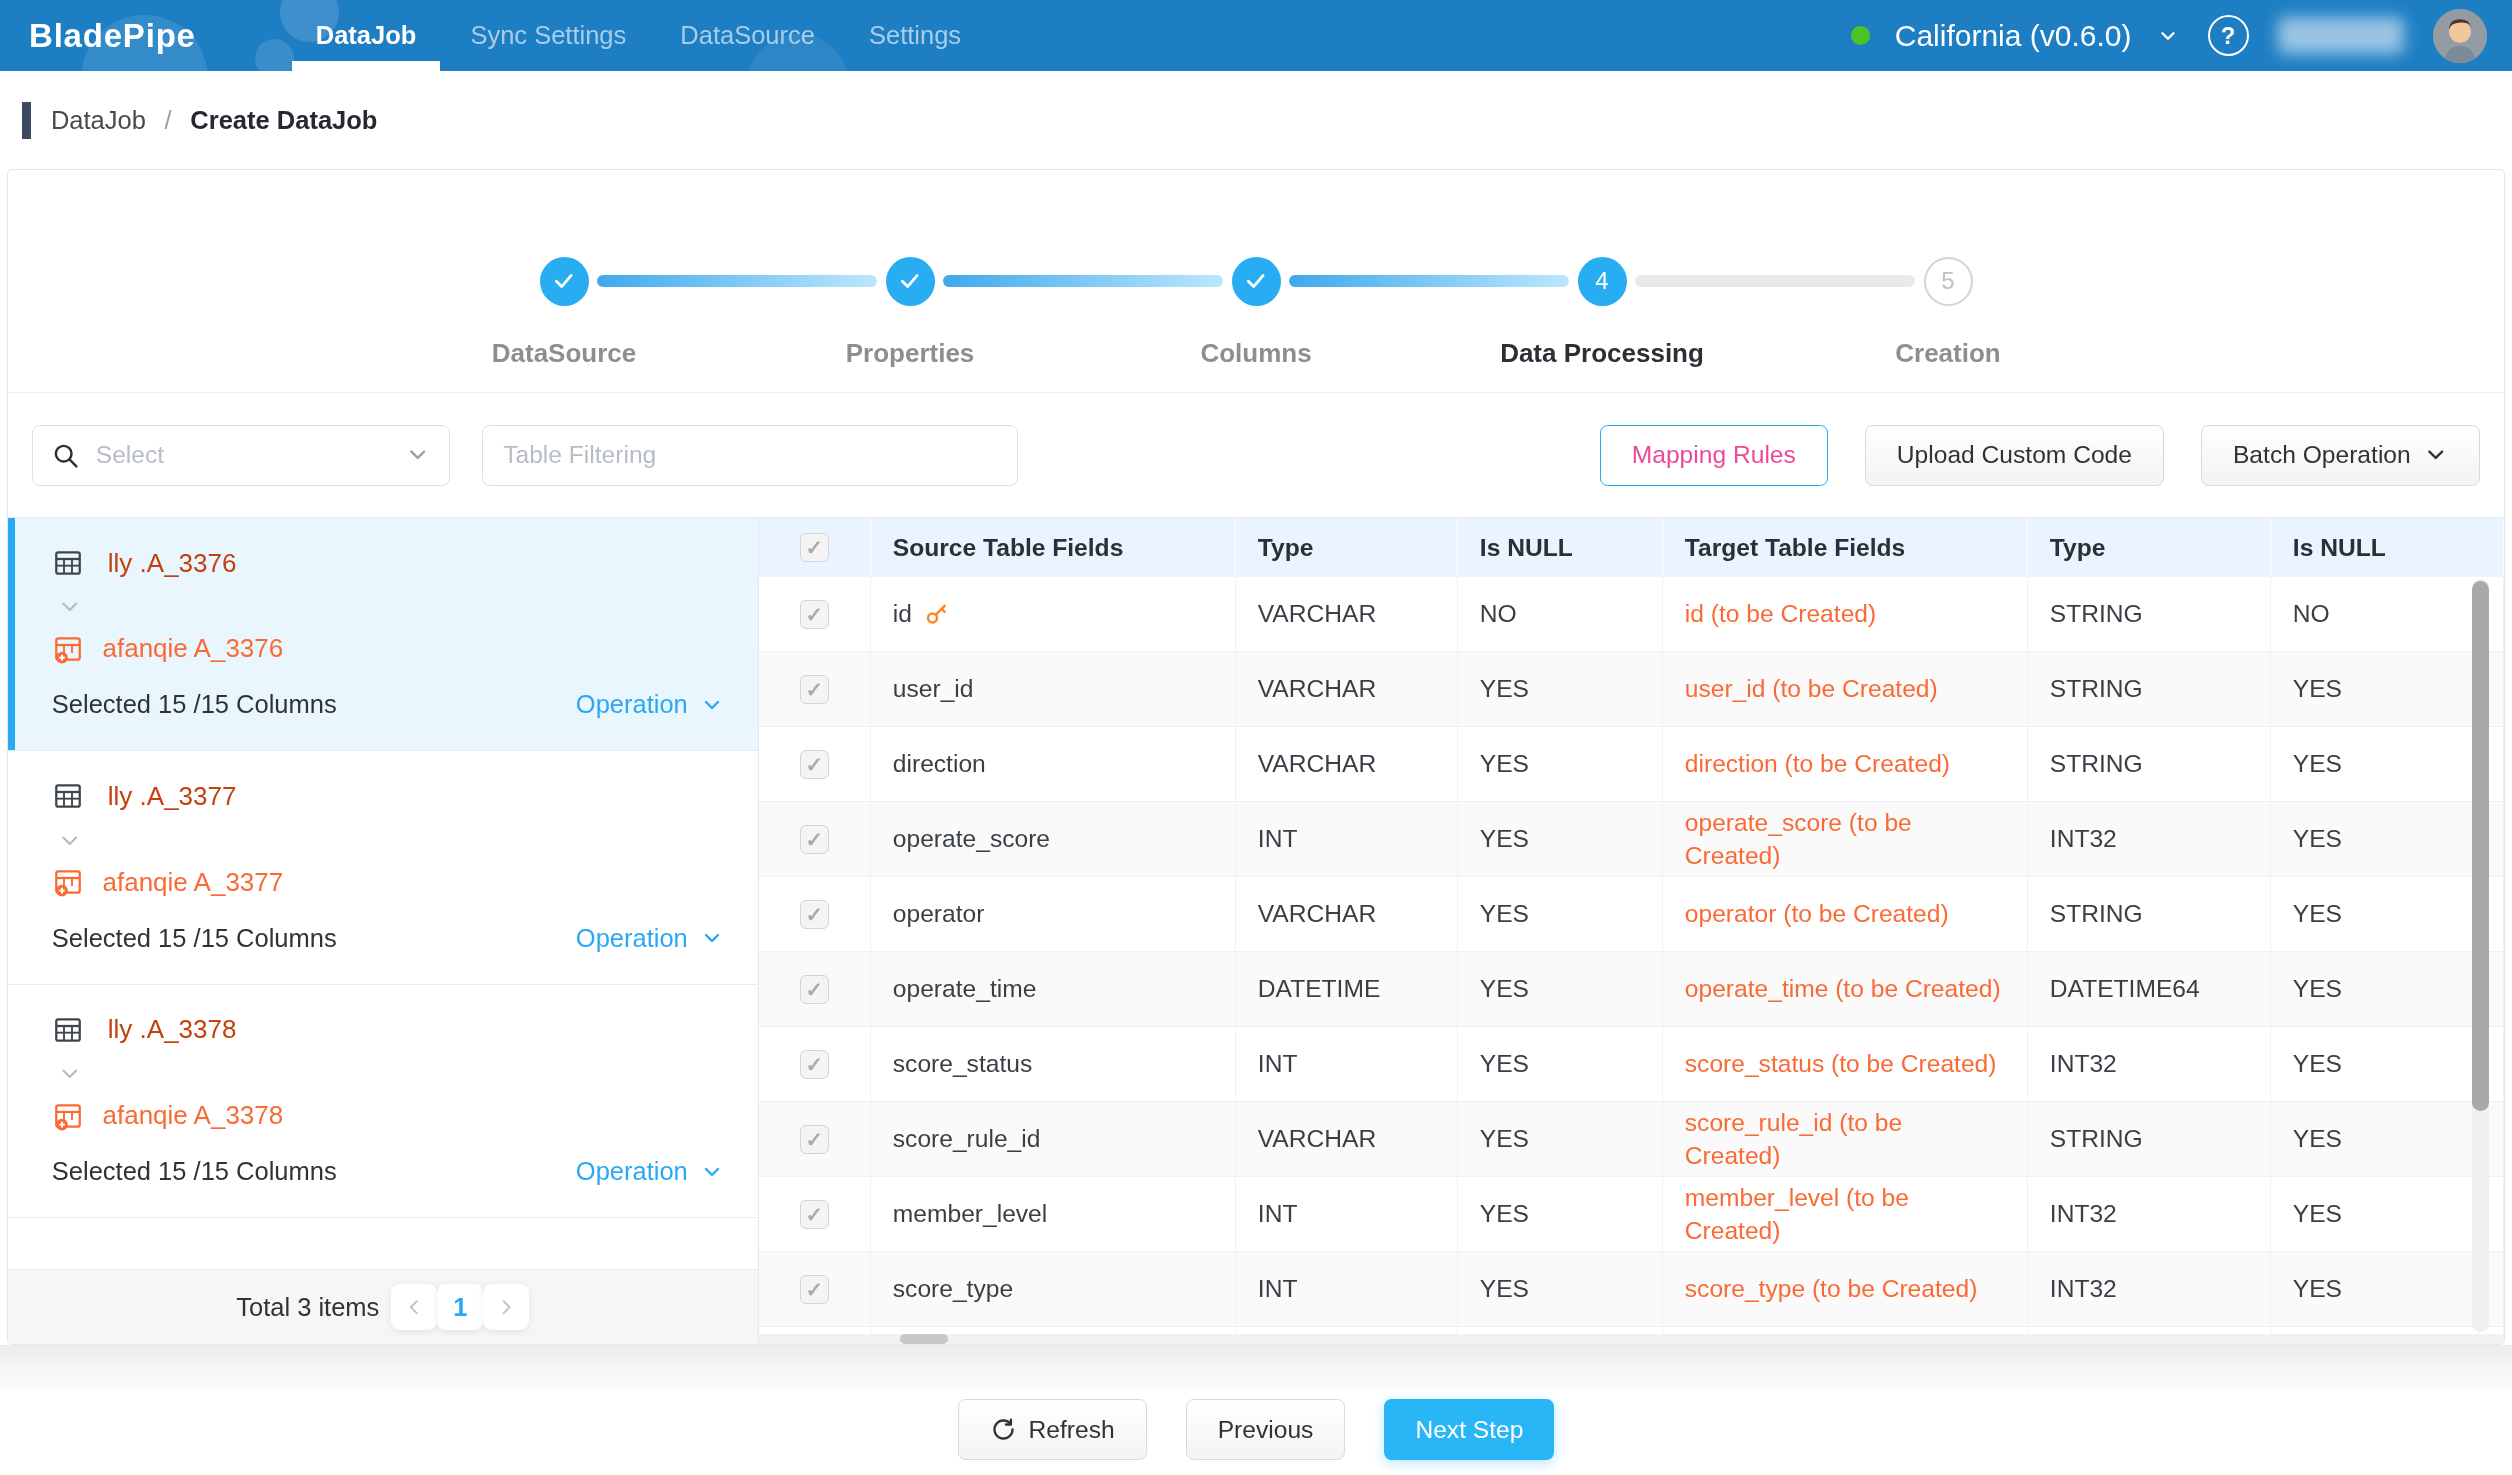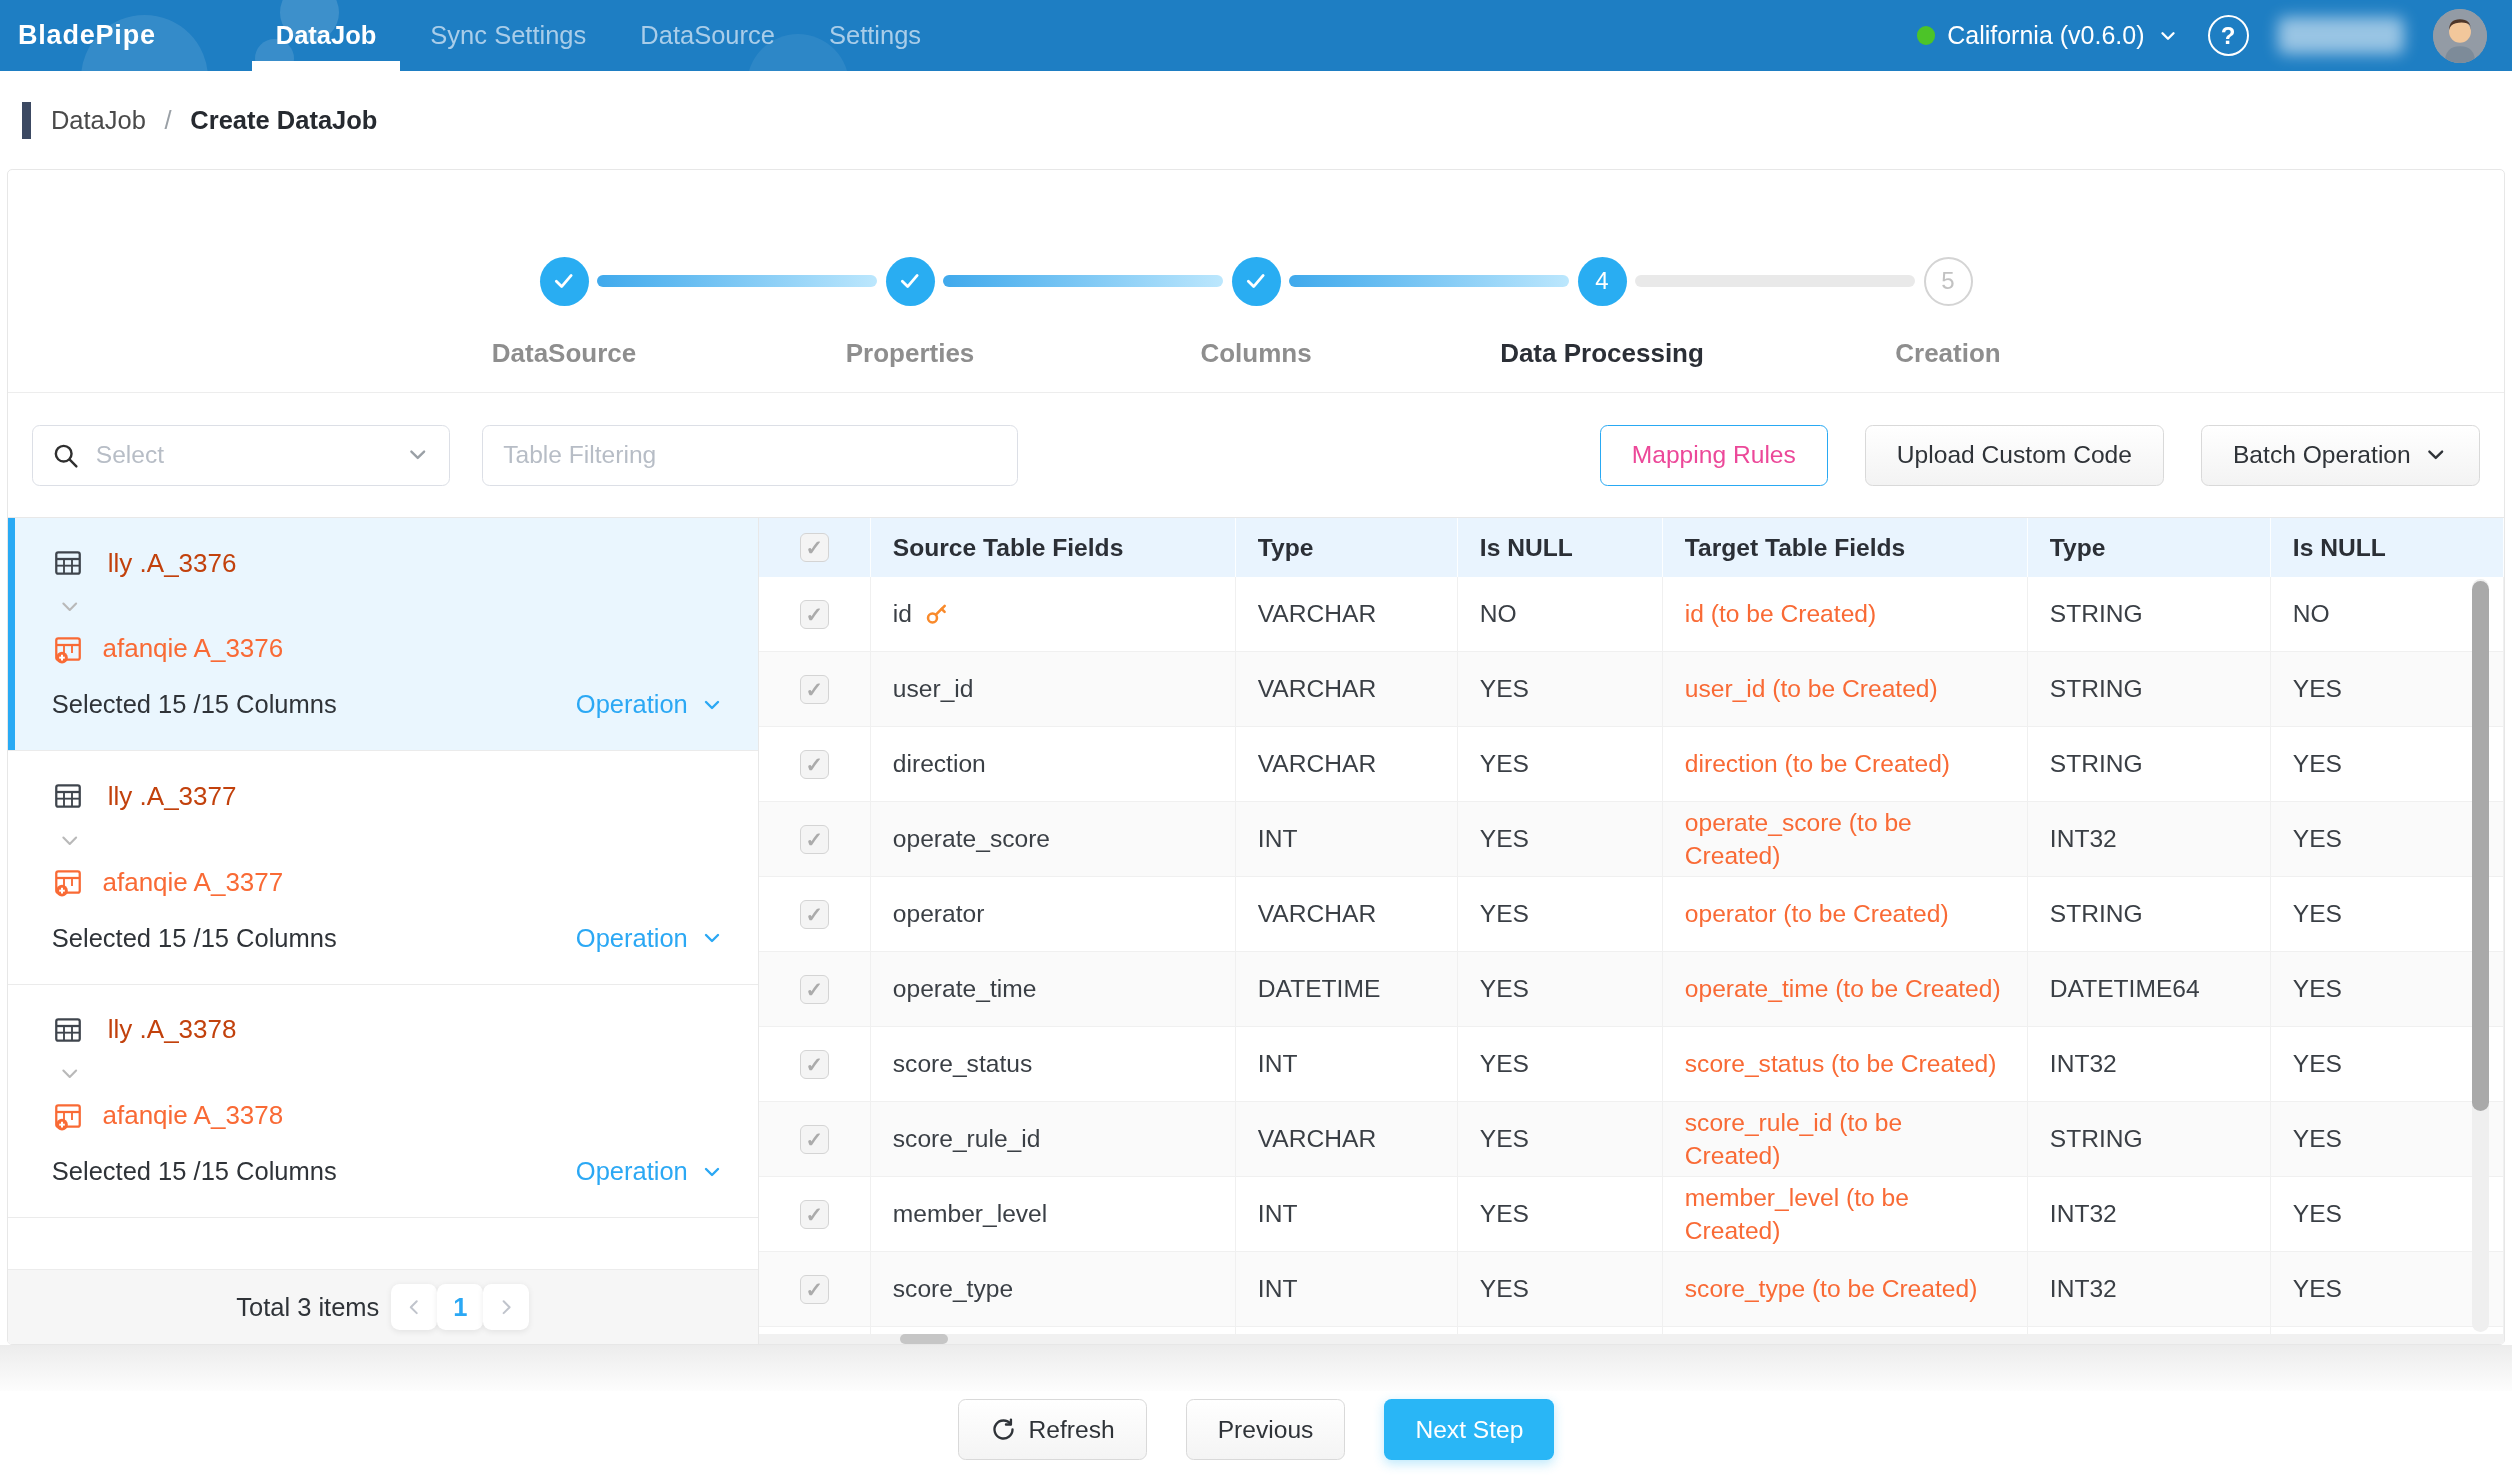--- a/index.html
+++ b/index.html
@@ -6,27 +6,27 @@
   html,body { width:2512px; height:1475px; overflow:hidden; background:#fff;
     font-family:"Liberation Sans", sans-serif; color:#303133; }
 
   
   .nav { position:relative; height:71px; background:#1E7EC3; display:flex; align-items:stretch; overflow:hidden; }
   .nav-bubble { position:absolute; border-radius:50%; background:rgba(255,255,255,0.10); pointer-events:none; }
   .b1 { width:127px; height:127px; left:81px; top:15.3px; }
   .b2 { width:59px; height:59px; left:280px; top:-17px; background:rgba(255,255,255,0.14); }
   .b3 { width:102px; height:102px; left:747px; top:34px; background:rgba(255,255,255,0.07); }
   .b4 { width:39px; height:39px; left:255px; top:39px; background:rgba(255,255,255,0.12); }
-  .logo { display:flex; align-items:center; padding-left:18px; color:#fff; font-size:27px; font-weight:bold; letter-spacing:0.8px; z-index:2; }
+  .logo { display:flex; align-items:center; padding-left:29px; color:#fff; font-size:33px; font-weight:bold; letter-spacing:0.8px; z-index:2; }
   .tabs { display:flex; margin-left:93px; z-index:2; }
   .tab { position:relative; display:flex; align-items:center; padding:0 27px; font-size:25.5px; color:#A9CDE9; cursor:pointer; }
   .tab.active { color:#fff; font-weight:bold; }
   .tab.active::after { content:""; position:absolute; left:3.4px; right:3.4px; bottom:0; height:10.2px; background:#fff; }
   .nav-right { margin-left:auto; display:flex; align-items:center; gap:29px; padding-right:25.5px; z-index:2; }
-  .env { display:flex; align-items:center; gap:12px; color:#fff; font-size:25px; }
+  .env { display:flex; align-items:center; gap:25px; color:#fff; font-size:30px; }
   .green-dot { width:18.7px; height:18.7px; border-radius:50%; background:#4CC428; }
   .chev-w { width:22px; height:22px; color:#fff; }
   .help { width:41px; height:41px; border:2.5px solid #fff; border-radius:50%; color:#fff; font-size:24px; font-weight:bold; display:flex; align-items:center; justify-content:center; }
   .blurred-name { width:126px; height:37px; border-radius:6.8px; background:rgba(255,255,255,0.55); filter:blur(7.6px); }
   .avatar { width:54px; height:54px; border-radius:50%; overflow:hidden; background:#97A0AA; flex:0 0 auto; }
 
   
   .crumb-row { height:98px; display:flex; align-items:center; padding-left:22px; background:#fff; }
   .crumb-bar { width:8.5px; height:37px; background:#3C4962; margin-right:20.4px; }
   .crumb { display:flex; align-items:center; gap:18.7px; font-size:25.5px; }

